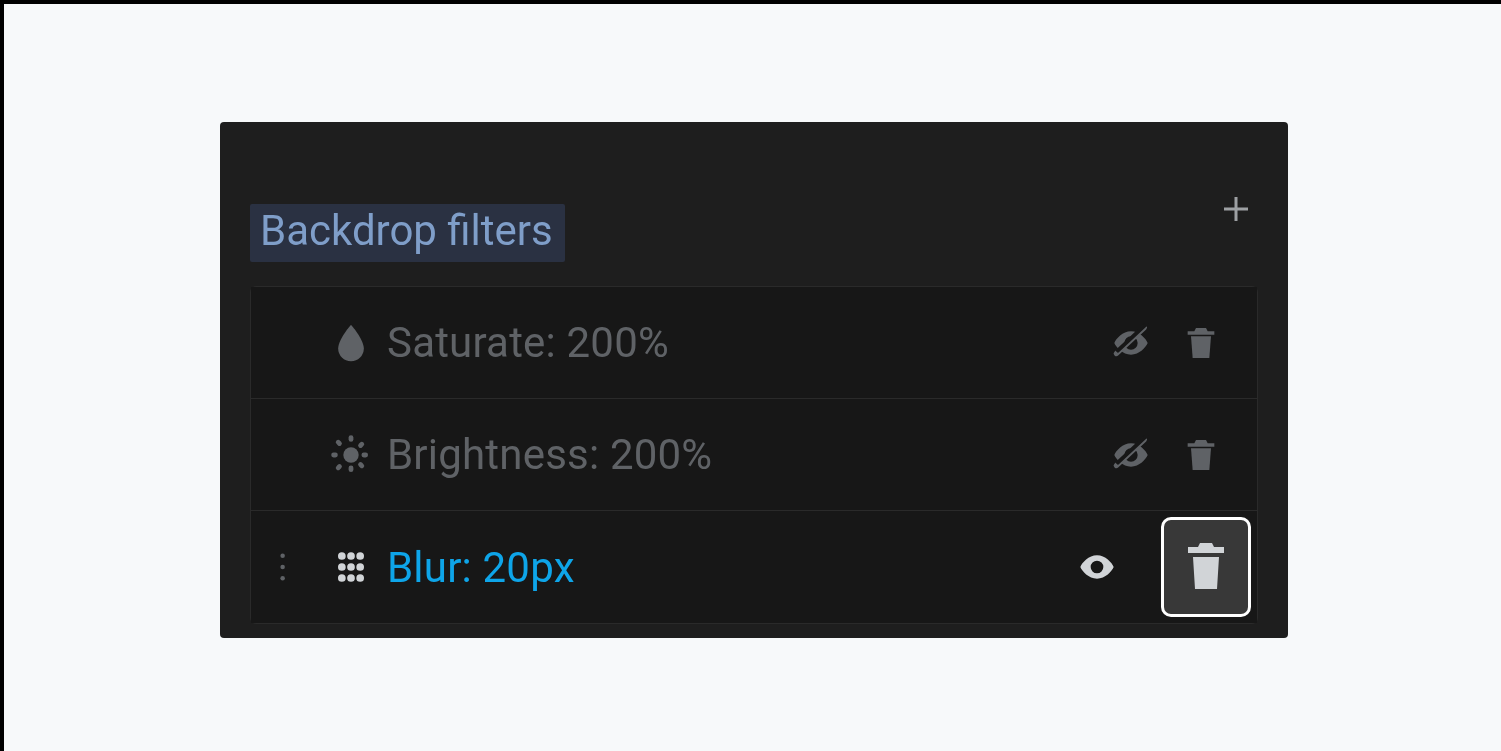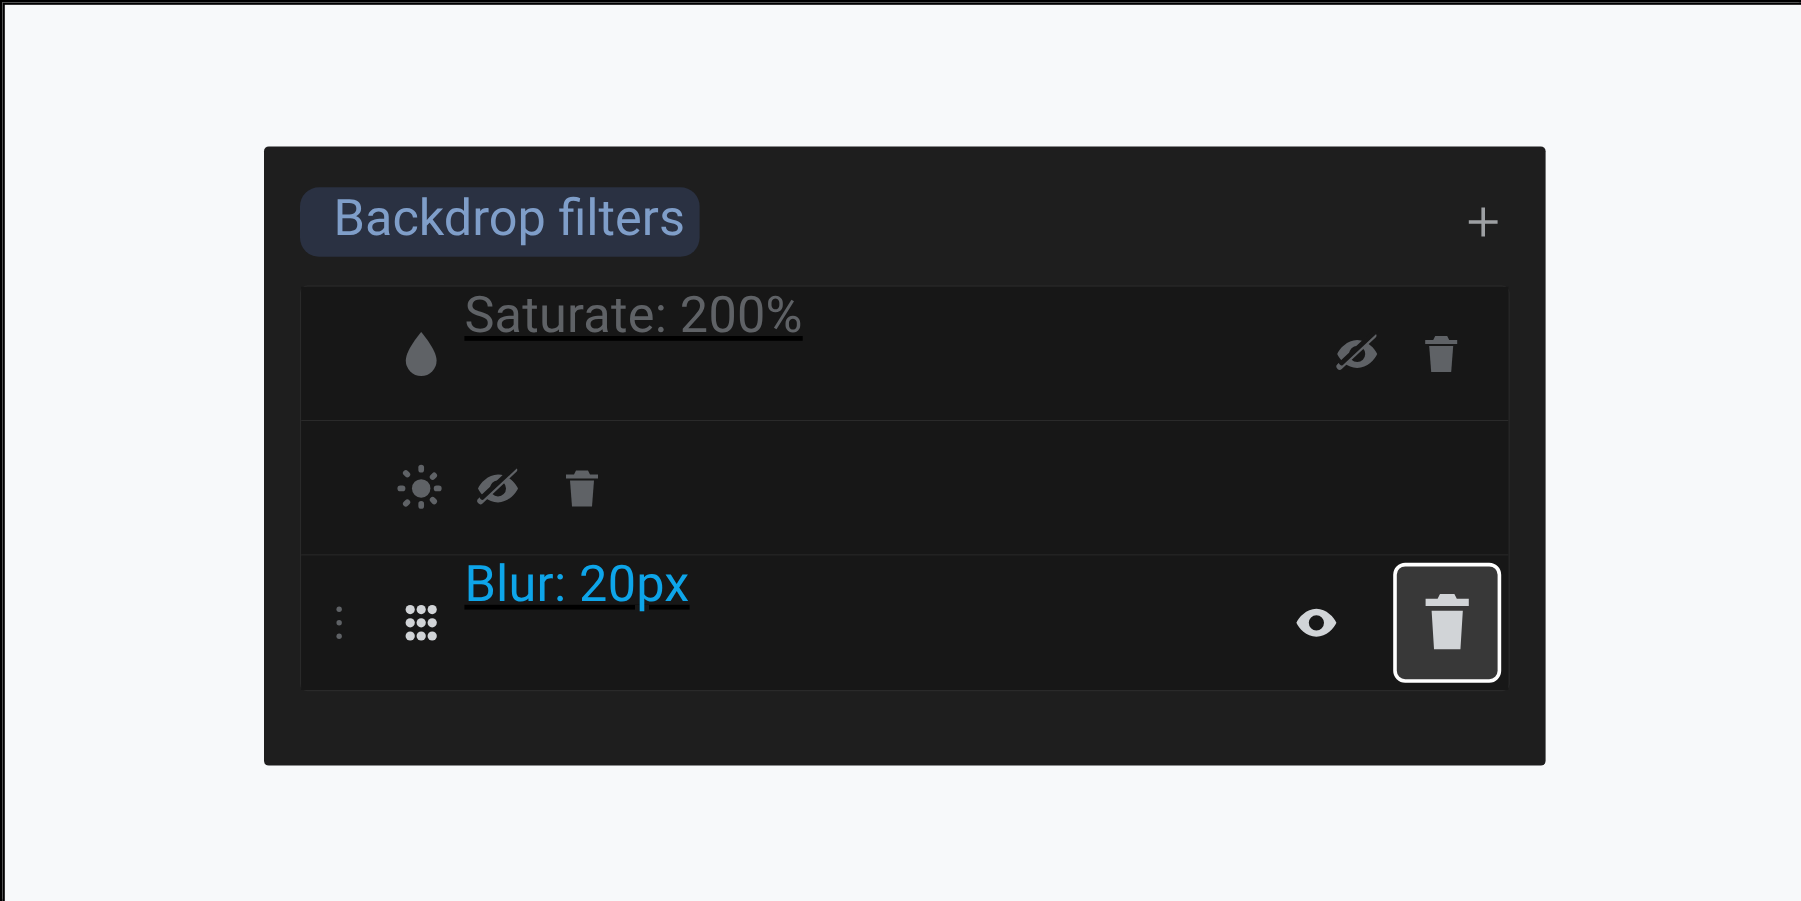--- a/index.html
+++ b/index.html
@@ -36,23 +36,24 @@
     align-items: center;
     justify-content: space-between;
     margin-bottom: 24px;
   }
 
   .panel-title {
     font-size: 42px;
     line-height: 1.2;
     color: #7f9ec9;
     background: #2a3142;
-    padding: 2px 12px 6px 28px;
-    border-radius: 16px;
+    padding: 2px 12px 6px 10px;
+    border-radius: 2px;
     font-weight: 400;
+    margin-top: 48px;
   }
 
   .add-btn {
     width: 44px;
     height: 44px;
     display: flex;
     align-items: center;
     justify-content: center;
     color: #9da0a3;
     cursor: pointer;
@@ -62,24 +63,24 @@
   .filter-list {
     border: 1px solid #2a2a2a;
     border-radius: 6px;
     overflow: visible;
   }
 
   .filter-row {
     position: relative;
     height: 112px;
     display: flex;
+    align-items: center;
     padding: 0 28px 0 28px;
     border-bottom: 1px solid #2a2a2a;
     background: #171717;
-    text-decoration: underline;
   }
   .filter-row:last-child { border-bottom: none; }
 
   .handle-slot {
     width: 36px;
     display:flex;
     align-items:center;
     justify-content:flex-start;
   }
   .handle-dots {
@@ -191,20 +192,21 @@
               <line x1="12" y1="19" x2="12" y2="21.5"></line>
               <line x1="2.5" y1="12" x2="5" y2="12"></line>
               <line x1="19" y1="12" x2="21.5" y2="12"></line>
               <line x1="5" y1="5" x2="6.8" y2="6.8"></line>
               <line x1="17.2" y1="17.2" x2="19" y2="19"></line>
               <line x1="5" y1="19" x2="6.8" y2="17.2"></line>
               <line x1="17.2" y1="6.8" x2="19" y2="5"></line>
             </g>
           </svg>
         </span>
+        <span class="filter-label">Brightness: 200%</span>
         <span class="row-actions">
           <span class="action-btn visibility">
             <svg viewBox="0 0 24 24">
               <path d="M12 5c5 0 9 4.5 10 7-1 2.5-5 7-10 7S3 14.5 2 12c1-2.5 5-7 10-7Zm0 3a4 4 0 1 0 0 8 4 4 0 0 0 0-8Z" fill="currentColor"></path>
               <rect x="1" y="18.2" width="26" height="3.2" rx="1.5" transform="rotate(-43 1 18.2)" fill="currentColor"></rect>
               <rect x="2.5" y="16.4" width="26" height="2.4" rx="1" transform="rotate(-43 2.5 16.4)" fill="#171717"></rect>
             </svg>
           </span>
           <span class="action-btn">
             <svg viewBox="0 0 24 24">

